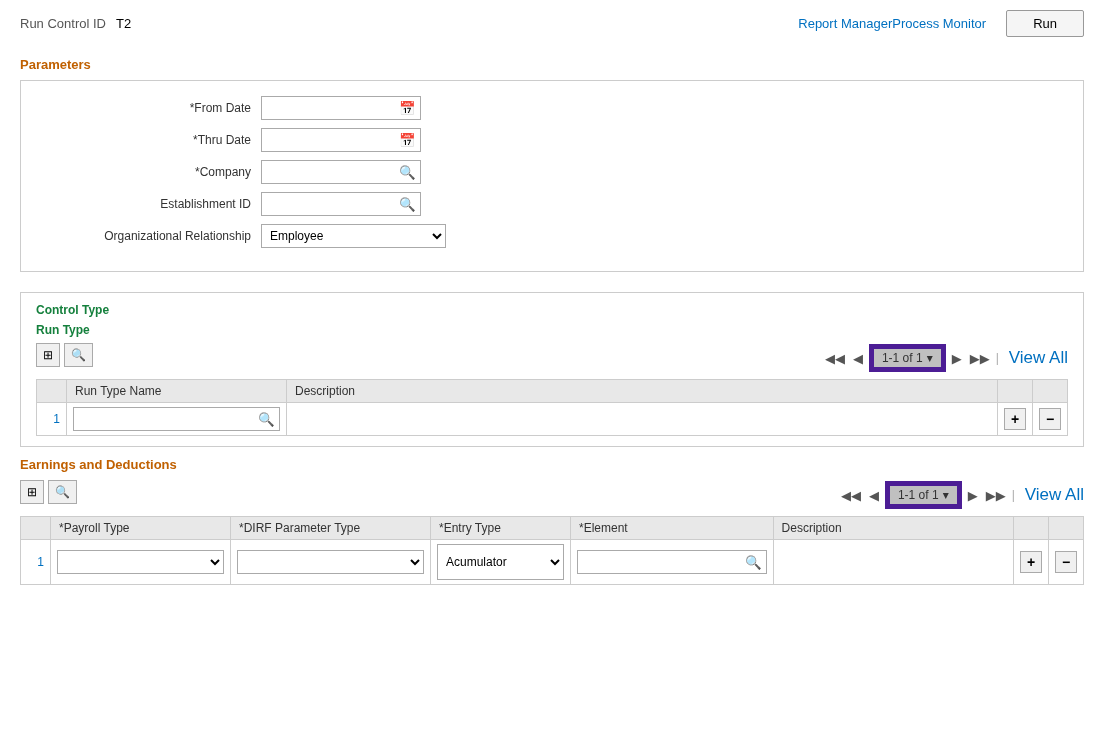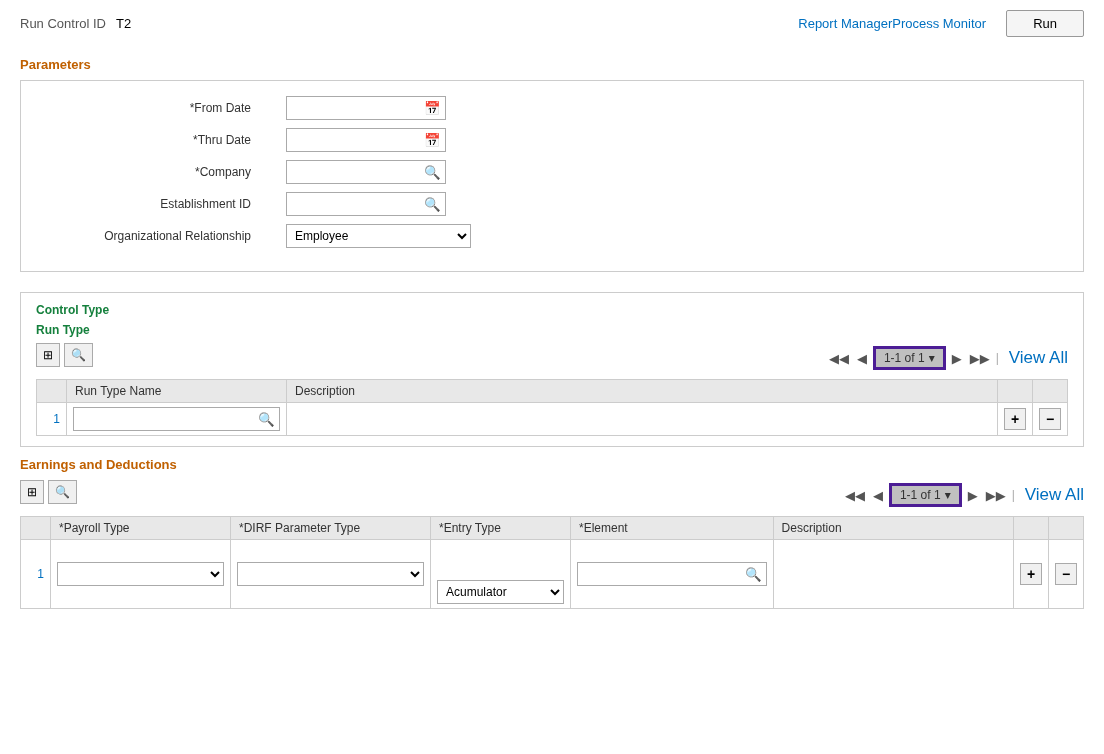--- a/index.html
+++ b/index.html
@@ -34,21 +34,20 @@
     .params-section {
       border: 1px solid #ccc;
       padding: 15px 20px;
       margin-bottom: 20px;
     }
 
     .form-row {
       display: flex;
       align-items: center;
       margin-bottom: 8px;
-      gap: 25px;
     }
     .form-label {
       text-align: right;
       width: 220px;
       min-width: 220px;
       padding-right: 10px;
       color: #333;
       font-size: 12px;
     }
     .input-with-icon {
@@ -125,21 +124,21 @@
     .pag-btn {
       background: none;
       border: none;
       cursor: pointer;
       color: #555;
       font-size: 13px;
       padding: 2px;
     }
     .pag-count {
       background: #c0c0c0;
-      border: 3px solid #4c1d95;
+      border: 5px solid #4c1d95;
       padding: 2px 8px;
       font-size: 12px;
       display: flex;
       align-items: center;
       gap: 4px;
     }
     .view-all-link { color: #0070c0; cursor: pointer; font-size: 17px; text-decoration: none; margin-left: 6px; }
     .pipe { color: #aaa; font-size: 12px; }
 
     .data-table {
@@ -362,21 +361,21 @@
             <select class="select-field" style="width:100%; height:24px;">
               <option value=""></option>
             </select>
           </td>
           <td>
             <select class="select-field" style="width:100%; height:24px;">
               <option value=""></option>
             </select>
           </td>
           <td>
-            <select class="select-field" style="width:100%; height:24px;margin-top:36px;">
+            <select class="select-field" style="width:100%; height:36px;">
               <option>Acumulator</option>
             </select>
           </td>
           <td>
             <div class="input-with-icon" style="width:100%;">
               <input type="text" style="flex: 1 1 0%;">
               <button class="icon-btn">
                 <span>🔍</span>
               </button>
             </div>

